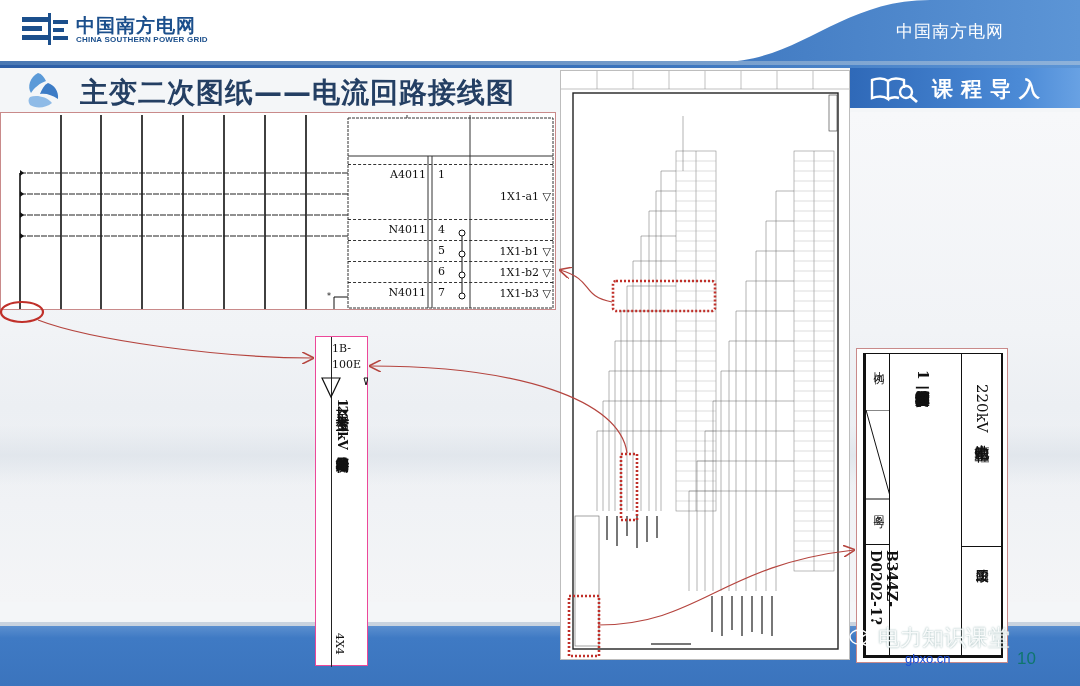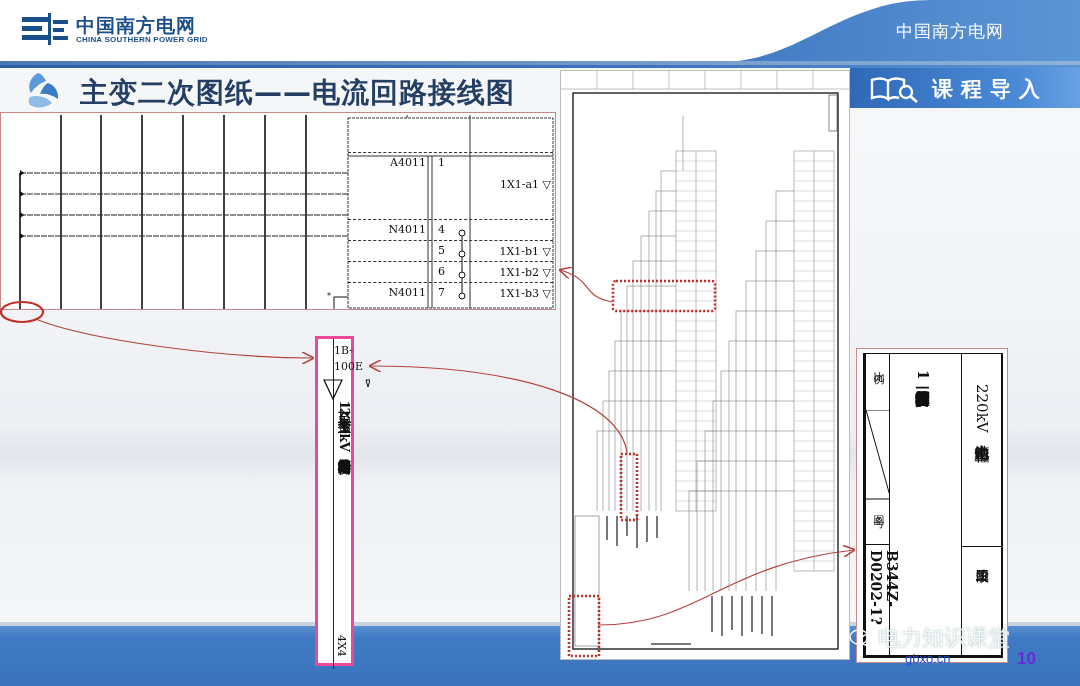--- a/index.html
+++ b/index.html
@@ -37,42 +37,42 @@
   .crop-main { position: absolute; left: 0; top: 112px; width: 556px; height: 198px; background: #fff; border: 1px solid #c98a8a; overflow: hidden; }
   .crop-main svg { position: absolute; left: 0; top: 0; }
   .term-table { position: absolute; left: 347px; top: 5px; width: 205px; height: 190px; font-family: "DejaVu Serif", serif; font-size: 11px; color: #111; }
   .term-head { position: absolute; left: 0; top: 0; width: 205px; height: 38px; text-align: center; line-height: 38px; font-size: 12px; }
   .term-row { position: absolute; left: 0; width: 205px; height: 21px; border-top: 1px dashed #333; }
   .term-row .c1 { position: absolute; left: 0; width: 78px; text-align: right; line-height: 20px; }
   .term-row .c2 { position: absolute; left: 90px; width: 20px; text-align: left; line-height: 20px; }
   .term-row .c3 { position: absolute; left: 120px; width: 83px; text-align: right; line-height: 20px; margin-top: 22px; }
 
   
-  .strip { position: absolute; left: 315px; top: 336px; width: 39px; height: 330px; background: #fff; border: 3px solid #ec4899; }
+  .strip { position: absolute; left: 315px; top: 336px; width: 53px; height: 330px; background: #fff; border: 1px solid #ec4899; }
   .strip-id { position: absolute; left: 16px; top: 4px; font-family: "DejaVu Serif", serif; font-size: 11px; line-height: 16px; color: #111; }
   .strip-line { position: absolute; left: 15px; top: 0; width: 1px; height: 330px; background: #222; }
   .strip-vtext { position: absolute; left: 17px; top: 62px; writing-mode: vertical-rl; font-family: "DejaVu Serif", serif; font-size: 13px; font-weight: bold; color: #111; letter-spacing: -0.5px; }
   .strip-size { position: absolute; left: 17px; top: 296px; writing-mode: vertical-rl; font-family: "DejaVu Serif", serif; font-size: 11px; color: #111; }
 
   
   .sheet { position: absolute; left: 560px; top: 70px; width: 290px; height: 590px; background: #fff; border: 1px solid #bdbdbd; overflow: hidden; }
 
   
   .tblock { position: absolute; left: 856px; top: 348px; width: 152px; height: 315px; background: #fff; border: 1px solid #c98a8a; }
   .tb-frame { position: absolute; left: 6px; top: 4px; width: 140px; height: 305px; border-left: 3px solid #111; border-right: 2px solid #111; border-bottom: 3px solid #111; border-top: 1px solid #111; }
   .tb-col1 { position: absolute; left: 0; top: 0; width: 24px; height: 301px; border-right: 1px solid #111; }
   .tb-col2 { position: absolute; left: 24px; top: 0; width: 72px; height: 301px; border-right: 1px solid #111; }
   .tb-col3 { position: absolute; left: 96px; top: 0; width: 39px; height: 301px; }
   .vt { position: absolute; writing-mode: vertical-rl; font-family: "DejaVu Serif", serif; color: #111; }
 
   
   .watermark { position: absolute; left: 852px; top: 623px; font-size: 22px; color: rgba(255,255,255,0.9); letter-spacing: 0px; text-shadow: 0 0 2px #8aa; }
   .wm-icon { position: absolute; left: 848px; top: 627px; width: 30px; height: 22px; }
   .watermark-url { position: absolute; left: 905px; top: 651px; font-size: 13px; color: #1d4ed8; font-family: "Liberation Sans", sans-serif; }
-  .page-number { position: absolute; left: 1017px; top: 649px; font-size: 17px; font-weight: bold; color: #6d28d9; font-family: "Liberation Sans", sans-serif; }
+  .page-number { position: absolute; left: 1017px; top: 649px; font-size: 17px; font-weight: normal; color: #0f766e; font-family: "Liberation Sans", sans-serif; }
 
   .overlay { position: absolute; left: 0; top: 0; width: 1080px; height: 686px; pointer-events: none; }
 </style>
 </head>
 <body>
 
 <div class="bg-photo"></div>
 <div class="bg-band"></div>
 <div class="bottom-bar-line"></div>
 <div class="bottom-bar"></div>
@@ -171,21 +171,21 @@
 
     <g stroke="#111" stroke-width="1" fill="#fff">
       <line x1="461" y1="122" x2="461" y2="183"></line>
       <circle cx="461" cy="120" r="3"></circle>
       <circle cx="461" cy="141" r="3"></circle>
       <circle cx="461" cy="162" r="3"></circle>
       <circle cx="461" cy="183" r="3"></circle>
     </g>
   </svg>
   <div class="term-table">
-    <div class="term-row" style="top:34px;">
+    <div class="term-row" style="top:46px;">
       <span class="c1">A4011</span>
       <span class="c2">1</span>
       <span class="c3">1X1-a1 ▽</span>
     </div>
     <div class="term-row" style="top:101px;">
       <span class="c1">N4011</span>
       <span class="c2">4</span>
       <span class="c3">1X1-b1 ▽</span>
     </div>
     <div class="term-row" style="top:122px;">

